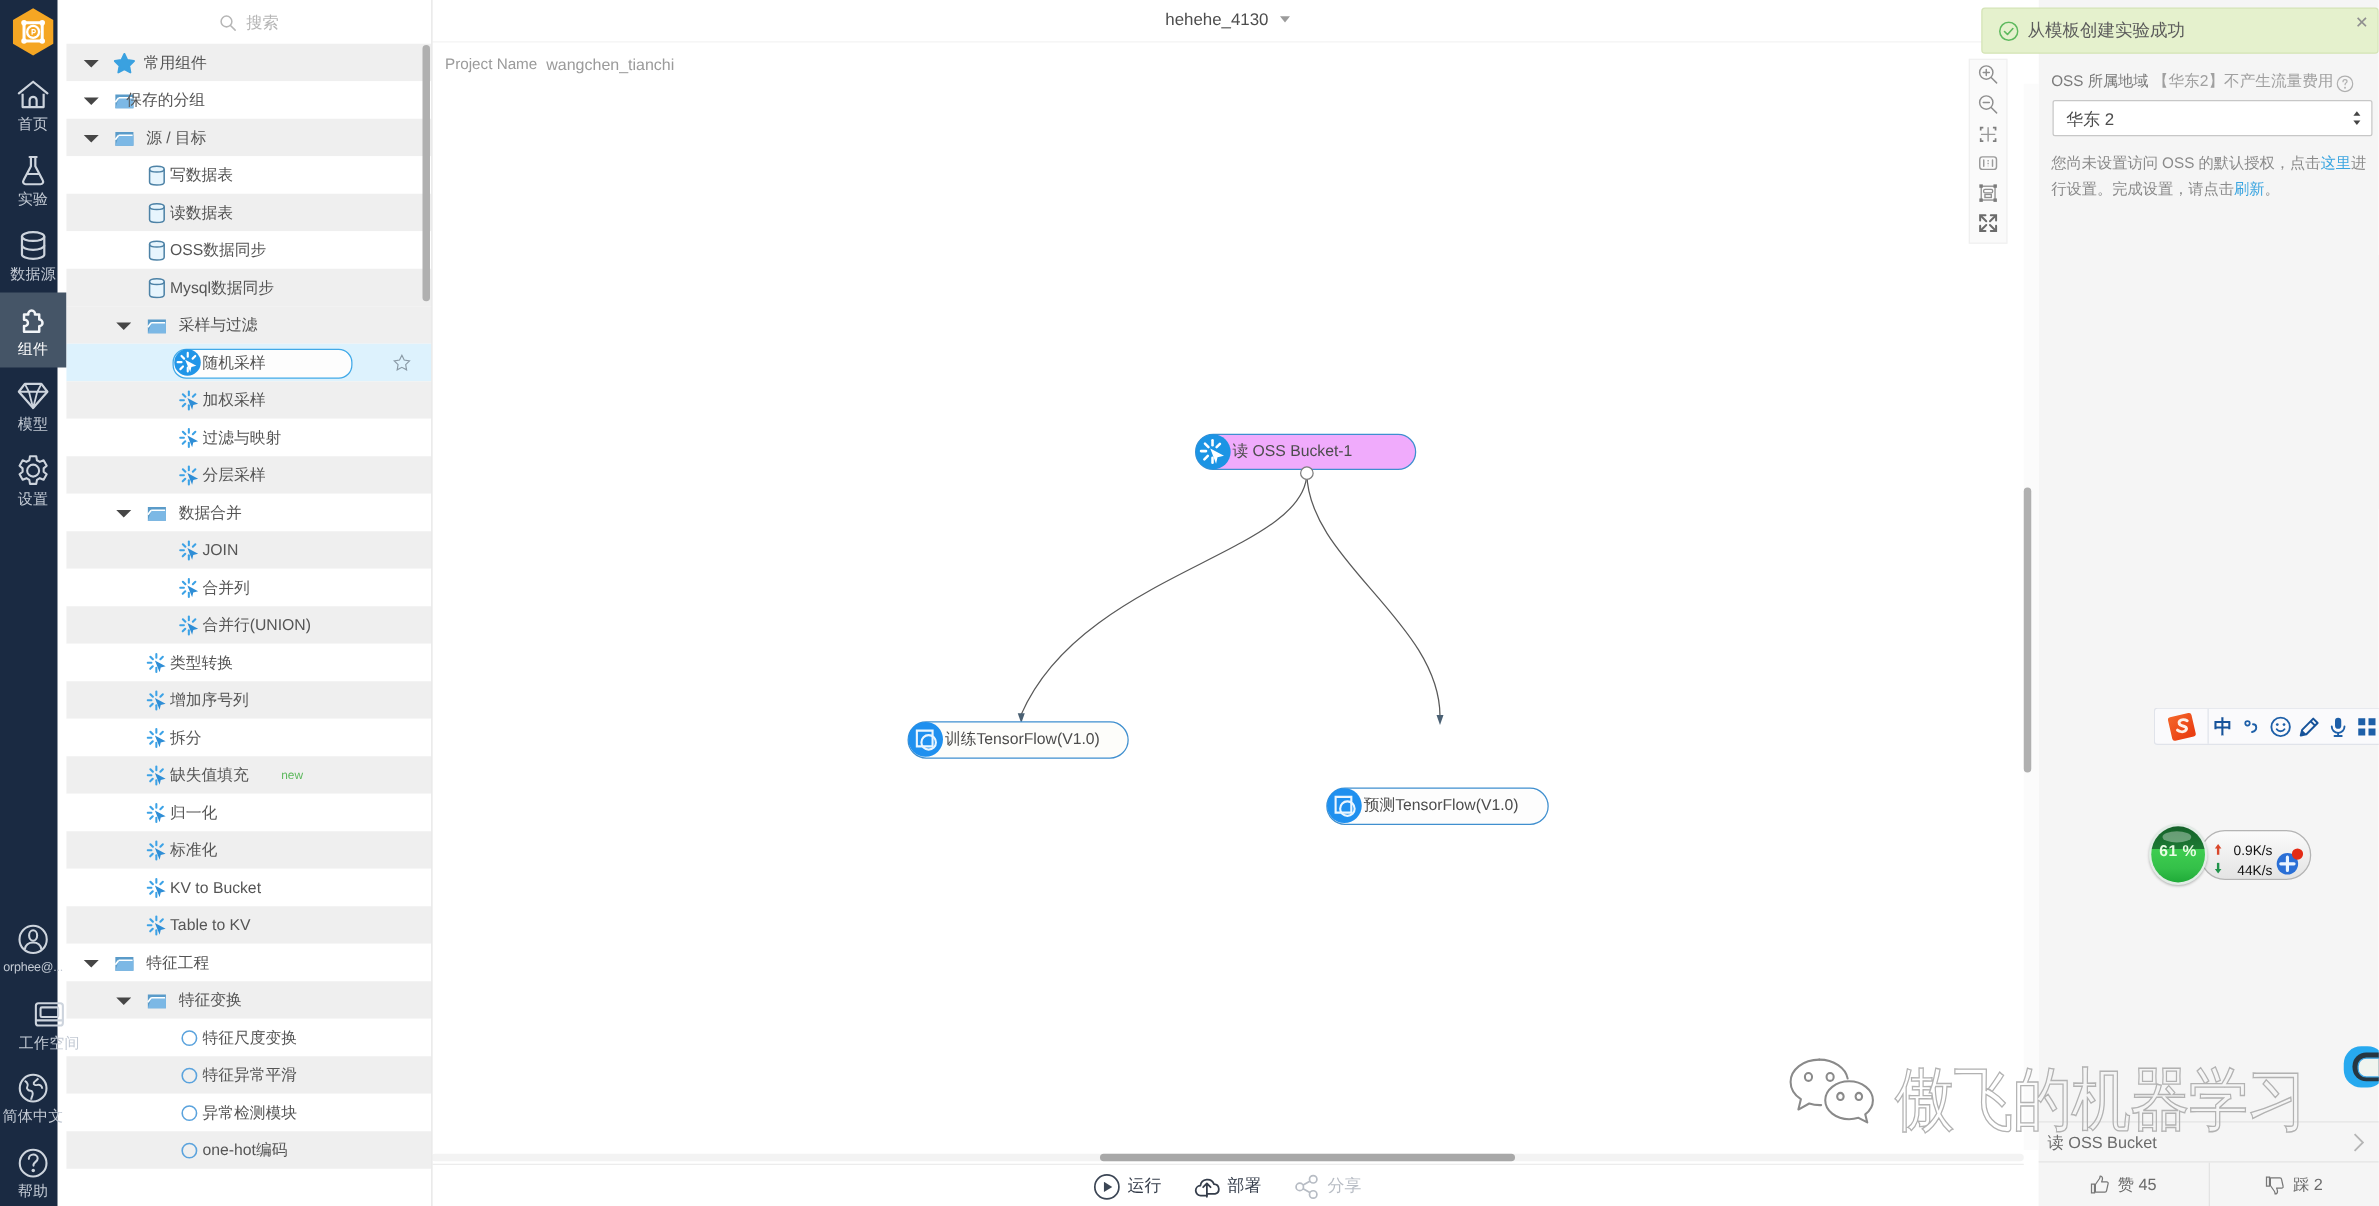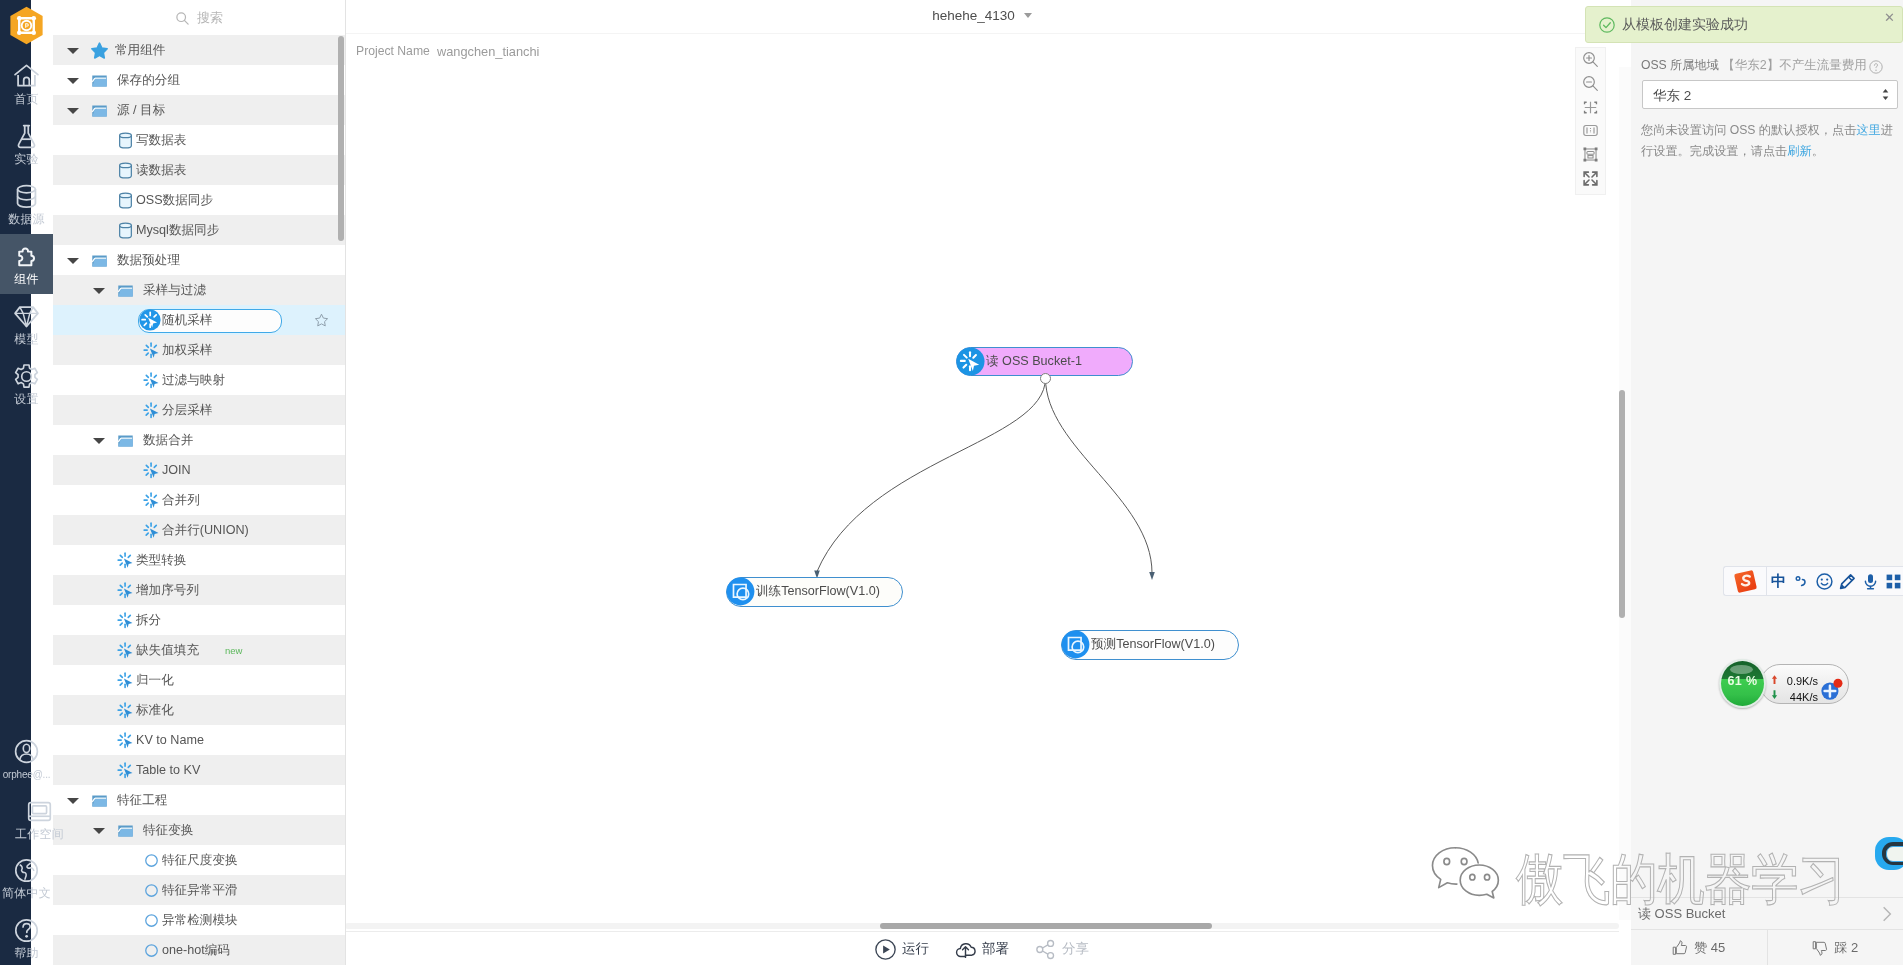--- a/index.html
+++ b/index.html
@@ -3,21 +3,21 @@
 <meta charset="utf-8">
 <title>PAI Studio</title>
 <style>
   html,body{margin:0;padding:0;}
   body{width:1903px;height:965px;overflow:hidden;
        font-family:"Liberation Sans",sans-serif;background:#fff;
        -webkit-font-smoothing:antialiased;}
   #root{position:relative;width:1903px;height:965px;background:#fff;}
 
   
-  .rail{position:absolute;left:0;top:0;width:31px;height:965px;background:#1a2a42;z-index:30;}
+  .rail{position:absolute;left:0;top:0;width:46px;height:965px;background:#1a2a42;z-index:30;}
   .rail-logo{position:absolute;left:6px;top:5px;width:41px;height:41px;}
   .rail-item{position:absolute;left:0;width:53px;height:60px;text-align:center;cursor:pointer;}
   .rail-item.active{background:#455567;}
   .rail-ico{display:block;margin:9px auto 0;width:27px;height:27px;}
   .rail-lab{display:block;font-size:12px;color:#c3cad4;line-height:15px;margin-top:2px;letter-spacing:.2px;}
   .rail-item.active .rail-lab{color:#fff;}
   .rail-lab.tiny{font-size:10px;letter-spacing:-0.2px;}
 
   
   .treepanel{position:absolute;left:53px;top:0;width:292px;height:965px;background:#fff;
@@ -265,21 +265,21 @@
           <span class="tlab" style="left:62px">常用组件</span>
         </div>
         <div class="trow">
           <i class="arr" style="left:14px"></i>
           <svg class="tico" style="left:38px" viewBox="0 0 16 16">
             <path d="M1.2 3.3h13.6v10.4H1.2z" fill="#5a9bc9"></path>
             <path d="M3.9 5.8h10.9v7.9H1.2z" fill="#7cb8e5"></path>
             <path d="M3.7 5.8 1.2 9.2" fill="none" stroke="#fdffff" stroke-width="1.25"></path>
             <path d="M3.7 5.8h10.5" stroke="#fdffff" stroke-width="1.1"></path>
           </svg>
-          <span class="tlab" style="left:64px">保存的分组</span>
+          <span class="tlab" style="left:48px">保存的分组</span>
         </div>
         <div class="trow z">
           <i class="arr" style="left:14px"></i>
           <svg class="tico" style="left:38px" viewBox="0 0 16 16">
             <path d="M1.2 3.3h13.6v10.4H1.2z" fill="#5a9bc9"></path>
             <path d="M3.9 5.8h10.9v7.9H1.2z" fill="#7cb8e5"></path>
             <path d="M3.7 5.8 1.2 9.2" fill="none" stroke="#fdffff" stroke-width="1.25"></path>
             <path d="M3.7 5.8h10.5" stroke="#fdffff" stroke-width="1.1"></path>
           </svg>
           <span class="tlab" style="left:64px">源 / 目标</span>
@@ -305,30 +305,20 @@
           </svg>
           <span class="tlab" style="left:83px">OSS数据同步</span>
         </div>
         <div class="trow z">
           <svg class="tico" style="left:64px" viewBox="0 0 16 16">
             <path d="M2.5 3.1c0-1.3 1.5-2.1 5.5-2.1s5.5.8 5.5 2.1v9.8c0 1.3-1.5 2.1-5.5 2.1s-5.5-.8-5.5-2.1z" fill="#e7f5fd" stroke="#4d82a6" stroke-width="1.15"></path>
             <path d="M2.5 3.2c0 1.3 1.5 2.1 5.5 2.1s5.5-.8 5.5-2.1" fill="none" stroke="#4d82a6" stroke-width="1.15"></path>
           </svg>
           <span class="tlab" style="left:83px">Mysql数据同步</span>
         </div>
-        <div class="trow">
-          <i class="arr" style="left:14px"></i>
-          <svg class="tico" style="left:38px" viewBox="0 0 16 16">
-            <path d="M1.2 3.3h13.6v10.4H1.2z" fill="#5a9bc9"></path>
-            <path d="M3.9 5.8h10.9v7.9H1.2z" fill="#7cb8e5"></path>
-            <path d="M3.7 5.8 1.2 9.2" fill="none" stroke="#fdffff" stroke-width="1.25"></path>
-            <path d="M3.7 5.8h10.5" stroke="#fdffff" stroke-width="1.1"></path>
-          </svg>
-          <span class="tlab" style="left:64px">数据预处理</span>
-        </div>
         <div class="trow z">
           <i class="arr" style="left:40px"></i>
           <svg class="tico" style="left:64px" viewBox="0 0 16 16">
             <path d="M1.2 3.3h13.6v10.4H1.2z" fill="#5a9bc9"></path>
             <path d="M3.9 5.8h10.9v7.9H1.2z" fill="#7cb8e5"></path>
             <path d="M3.7 5.8 1.2 9.2" fill="none" stroke="#fdffff" stroke-width="1.25"></path>
             <path d="M3.7 5.8h10.5" stroke="#fdffff" stroke-width="1.1"></path>
           </svg>
           <span class="tlab" style="left:90px">采样与过滤</span>
         </div>
@@ -528,21 +518,21 @@
             <g stroke="#3ca2e6" stroke-width="1.55" stroke-linecap="round">
               <path d="M7.6 1.1v2.8"></path>
               <path d="M3.1 3.2 5 5.1"></path>
               <path d="M1.1 7.7h2.8"></path>
               <path d="M3 12.3 4.9 10.4"></path>
               <path d="M7.6 11.5v3.1"></path>
               <path d="M12.5 3.2 10.6 5.1"></path>
             </g>
             <path d="M6.5 6.1 14.6 10.4l-3.7.82-.82 3.7z" fill="#2f8ed6"></path>
           </svg>
-          <span class="tlab" style="left:83px">KV to Name</span>
+          <span class="tlab" style="left:83px">KV to Bucket</span>
         </div>
         <div class="trow z">
           <svg class="tico" style="left:64px" viewBox="0 0 16 16">
             <g stroke="#3ca2e6" stroke-width="1.55" stroke-linecap="round">
               <path d="M7.6 1.1v2.8"></path>
               <path d="M3.1 3.2 5 5.1"></path>
               <path d="M1.1 7.7h2.8"></path>
               <path d="M3 12.3 4.9 10.4"></path>
               <path d="M7.6 11.5v3.1"></path>
               <path d="M12.5 3.2 10.6 5.1"></path>

